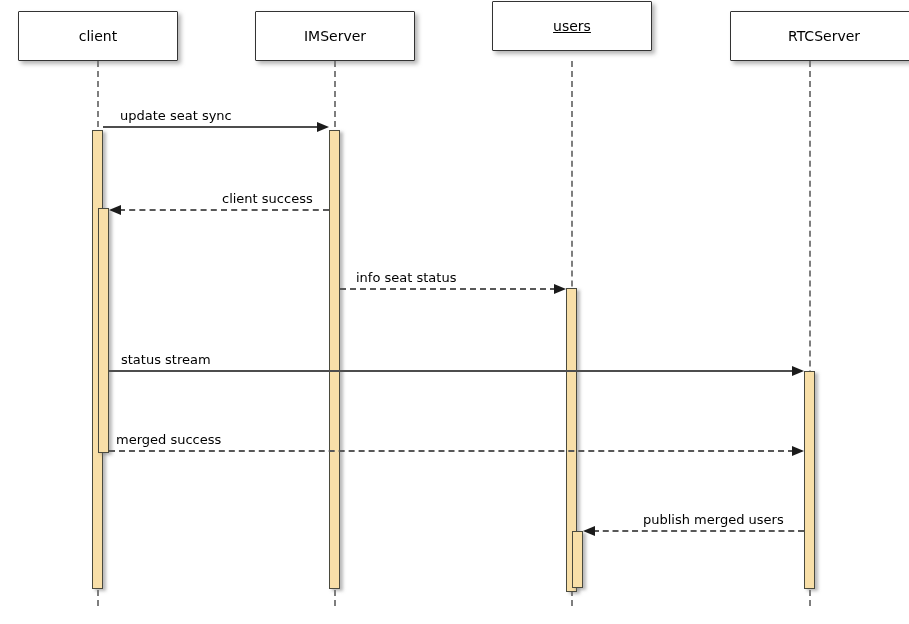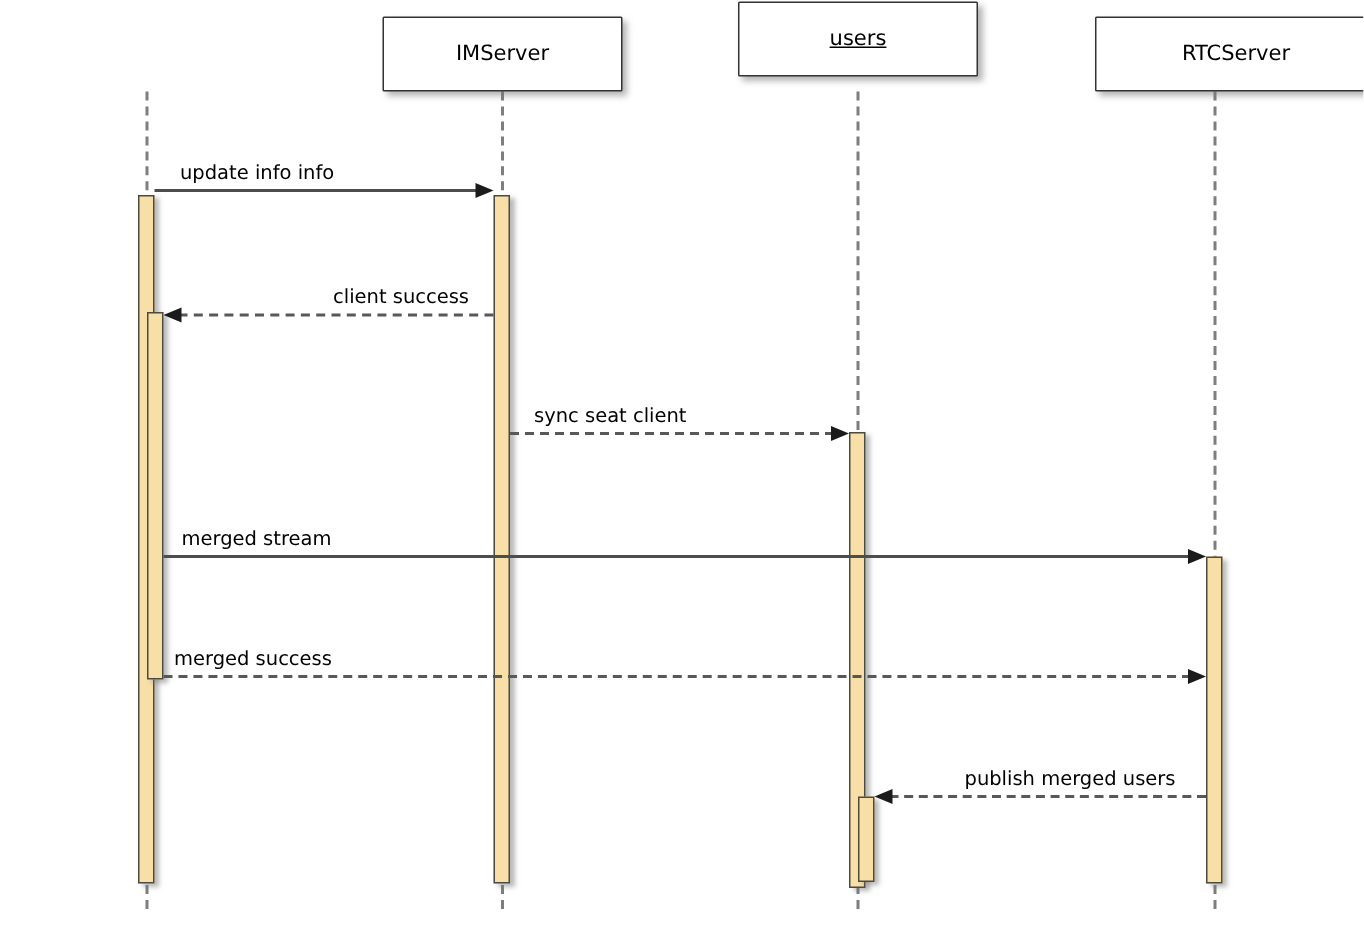--- a/index.html
+++ b/index.html
@@ -73,49 +73,52 @@
     color: #000000;
     white-space: nowrap;
     z-index: 6;
   }
 </style>
 </head>
 <body>
 
 <div id="stage">
     <div class="lifeline" style="left: 97px; top: 61px; height: 545px;"></div>
+    <div class="pbox" style="left: 18px; top: 11px; width: 160px; height: 50px;">
+      <div class="pbox-label">client</div>
+    </div>
     <div class="lifeline" style="left: 334px; top: 61px; height: 545px;"></div>
     <div class="pbox" style="left: 255px; top: 11px; width: 160px; height: 50px;">
       <div class="pbox-label">IMServer</div>
     </div>
     <div class="lifeline" style="left: 571px; top: 61px; height: 545px;"></div>
     <div class="pbox" style="left: 492px; top: 1px; width: 160px; height: 50px; text-decoration: underline;">
       <div class="pbox-label">users</div>
     </div>
     <div class="lifeline" style="left: 809px; top: 61px; height: 545px;"></div>
     <div class="pbox" style="left: 730px; top: 11px; width: 188px; height: 50px;">
       <div class="pbox-label">RTCServer</div>
     </div>
     <div class="activation" style="left: 92px; top: 130px; height: 459px;"></div>
     <div class="activation" style="left: 98px; top: 208px; height: 245px;"></div>
     <div class="activation" style="left: 329px; top: 130px; height: 459px;"></div>
     <div class="activation" style="left: 566px; top: 288px; height: 304px;"></div>
     <div class="activation" style="left: 572px; top: 531px; height: 57px;"></div>
     <div class="activation" style="left: 804px; top: 371px; height: 218px;"></div>
     <div class="msg-line solid" style="left: 103px; top: 126px; width: 216px;"></div>
     <div class="arrowhead right" style="top: 122px; left: 317px;"></div>
-    <div class="msg-label" style="left: 120px; top: 108px;">update info info</div>
+    <div class="msg-label" style="left: 120px; top: 108px;">update seat sync</div>
     <div class="msg-line dashed" style="left: 119px; top: 209px; width: 210px;"></div>
     <div class="arrowhead left" style="top: 205px; left: 109px;"></div>
     <div class="msg-label" style="left: 222px; top: 191px;">client success</div>
     <div class="msg-line dashed" style="left: 340px; top: 288px; width: 216px;"></div>
     <div class="arrowhead right" style="top: 284px; left: 554px;"></div>
-    <div class="msg-label" style="left: 356px; top: 270px;">sync seat client</div>
+    <div class="msg-label" style="left: 356px; top: 270px;">info seat status</div>
     <div class="msg-line solid" style="left: 109px; top: 370px; width: 685px;"></div>
     <div class="arrowhead right" style="top: 366px; left: 792px;"></div>
-    <div class="msg-label" style="left: 121px; top: 352px;">merged stream</div>
+    <div class="msg-label" style="left: 121px; top: 352px;">status stream</div>
     <div class="msg-line dashed" style="left: 109px; top: 450px; width: 685px;"></div>
     <div class="arrowhead right" style="top: 446px; left: 792px;"></div>
     <div class="msg-label" style="left: 116px; top: 432px;">merged success</div>
     <div class="msg-line dashed" style="left: 593px; top: 530px; width: 211px;"></div>
     <div class="arrowhead left" style="top: 526px; left: 583px;"></div>
     <div class="msg-label" style="left: 643px; top: 512px;">publish merged users</div>
   </div>
 
 </body></html>

